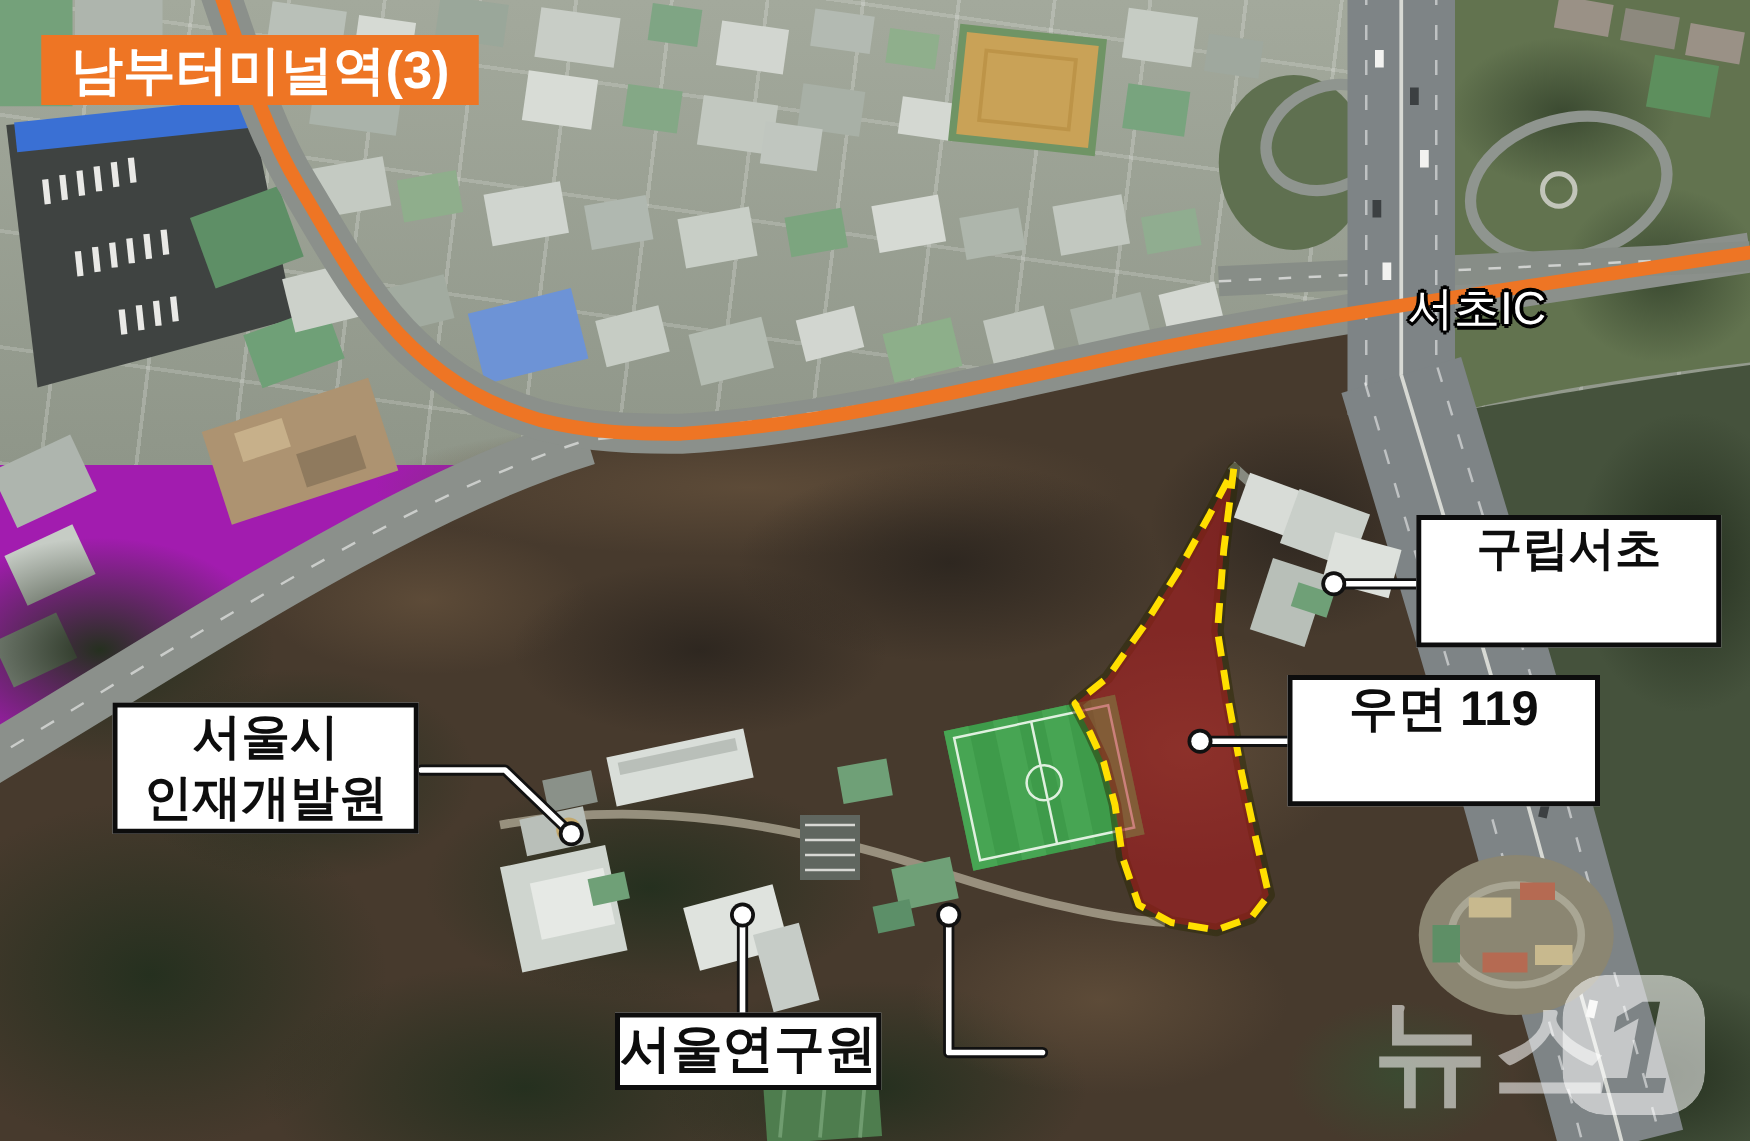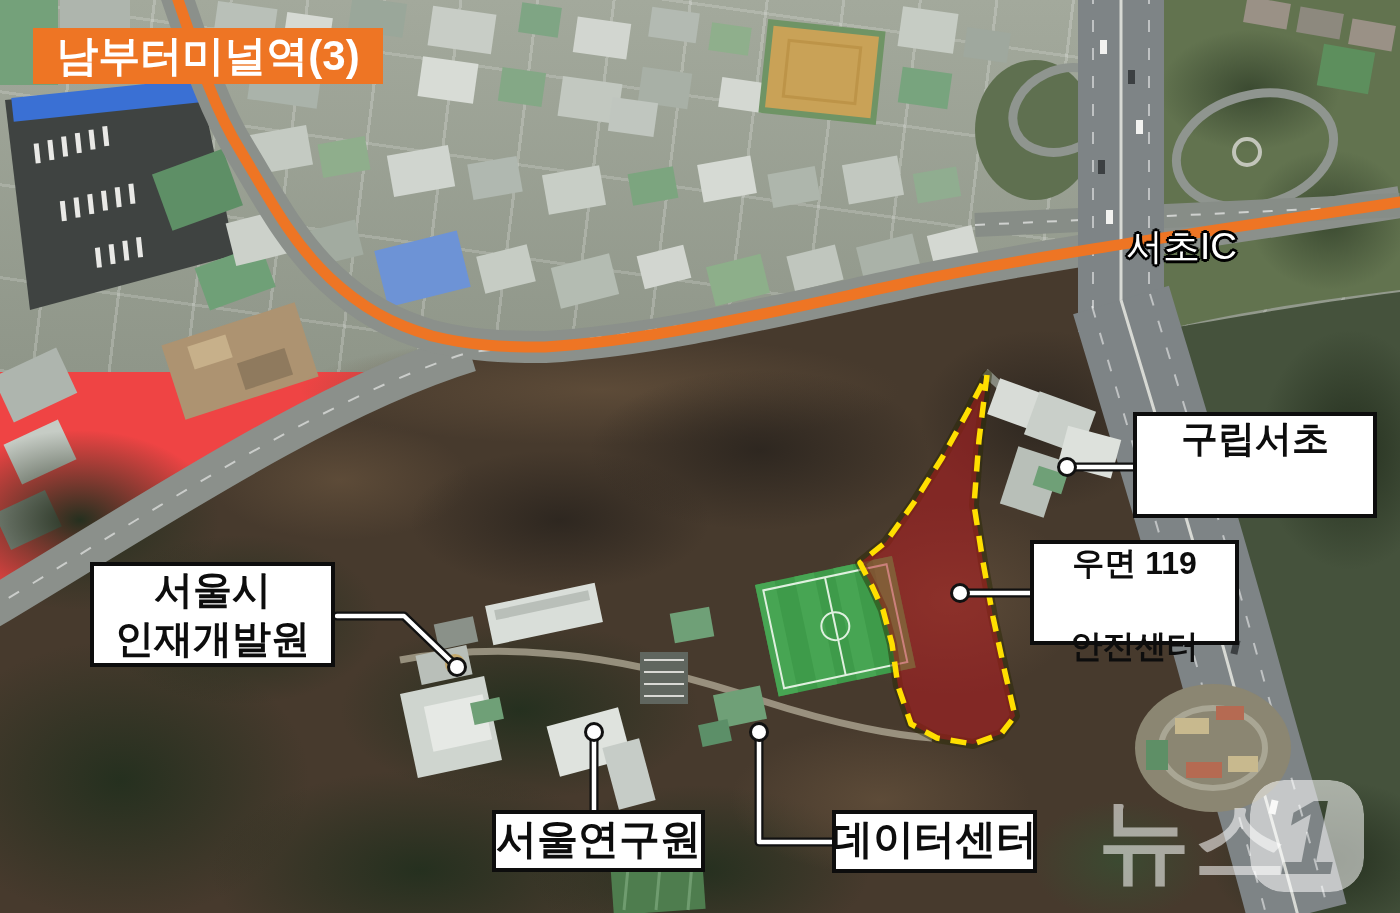--- a/index.html
+++ b/index.html
@@ -1,19 +1,19 @@
 <!DOCTYPE html>
 <html><head>
 <meta charset="utf-8">
 <style>
   html,body{margin:0;padding:0;background:#222;}
   #canvas{
     position:relative;width:1400px;height:913px;overflow:hidden;
     font-family:"Liberation Sans",sans-serif;
-    background:#ef4444;
+    background:#a21caf;
   }
   
   #city-base{
     position:absolute;left:0;top:0;width:1400px;height:372px;
     background-image:
       repeating-linear-gradient(97deg, rgba(255,255,255,.20) 0 3px, rgba(255,255,255,0) 3px 76px),
       repeating-linear-gradient(8deg,  rgba(255,255,255,.16) 0 3px, rgba(255,255,255,0) 3px 92px),
       linear-gradient(#a3a99c,#8f9689);
   }
   svg{position:absolute;left:0;top:0;}
@@ -31,21 +31,21 @@
     white-space:nowrap;
   }
   .callout{
     position:absolute;background:#fff;border:4px solid #0d0d0d;color:#0d0d0d;
     display:flex;flex-direction:column;align-items:center;justify-content:space-between;
     font-weight:bold;text-align:center;line-height:1.22;box-sizing:border-box;
     white-space:nowrap;
   }
   .callout div:empty{display:none;}
   #co-nursing  {left:1133px;top:412px;width:244px;height:106px;font-size:37px;}
-  #co-safety   {left:1030px;top:540px;width:209px;height:105px;font-size:32px;gap:44px;}
+  #co-safety   {left:1030px;top:540px;width:250px;height:105px;font-size:39px;gap:44px;}
   #co-hrd      {left:90px;  top:562px;width:245px;height:105px;font-size:39px;}
   #co-institute{left:492px; top:810px;width:213px;height:62px; font-size:41px;}
   #co-datacenter{left:832px;top:810px;width:205px;height:63px; font-size:41px;}
   
   #watermark{position:absolute;left:1090px;top:772px;}
 </style>
 </head>
 <body>
 
 <div id="canvas">
@@ -329,33 +329,28 @@
 
   <div class="station-label">남부터미널역(3)</div>
 
   <div class="road-label">서초IC</div>
 
   <div id="co-nursing" class="callout">
     <div>구립서초</div>
   </div>
   <div id="co-safety" class="callout">
     <div>우면 119</div>
-    <div>안전센터</div>
   </div>
   <div id="co-institute" class="callout">
     <div>서울연구원</div>
 
   </div>
   <div id="co-hrd" class="callout">
     <div>서울시</div>
     <div>인재개발원</div>
   </div>
-  <div id="co-datacenter" class="callout">
-    <div>데이터센터</div>
-
-  </div>
 
   <svg id="watermark" width="300" height="135" viewBox="0 0 300 135">
     <text x="8" y="100" font-size="92" font-weight="bold" letter-spacing="4" font-family="Liberation Sans, sans-serif" fill="rgba(255,255,255,0.55)">뉴스</text>
     <rect x="160" y="8" width="114" height="112" rx="34" fill="rgba(255,255,255,0.55)" mask="url(#digitMask)" class="deco"></rect>
   </svg>
 
 </div>
 
 </body></html>

